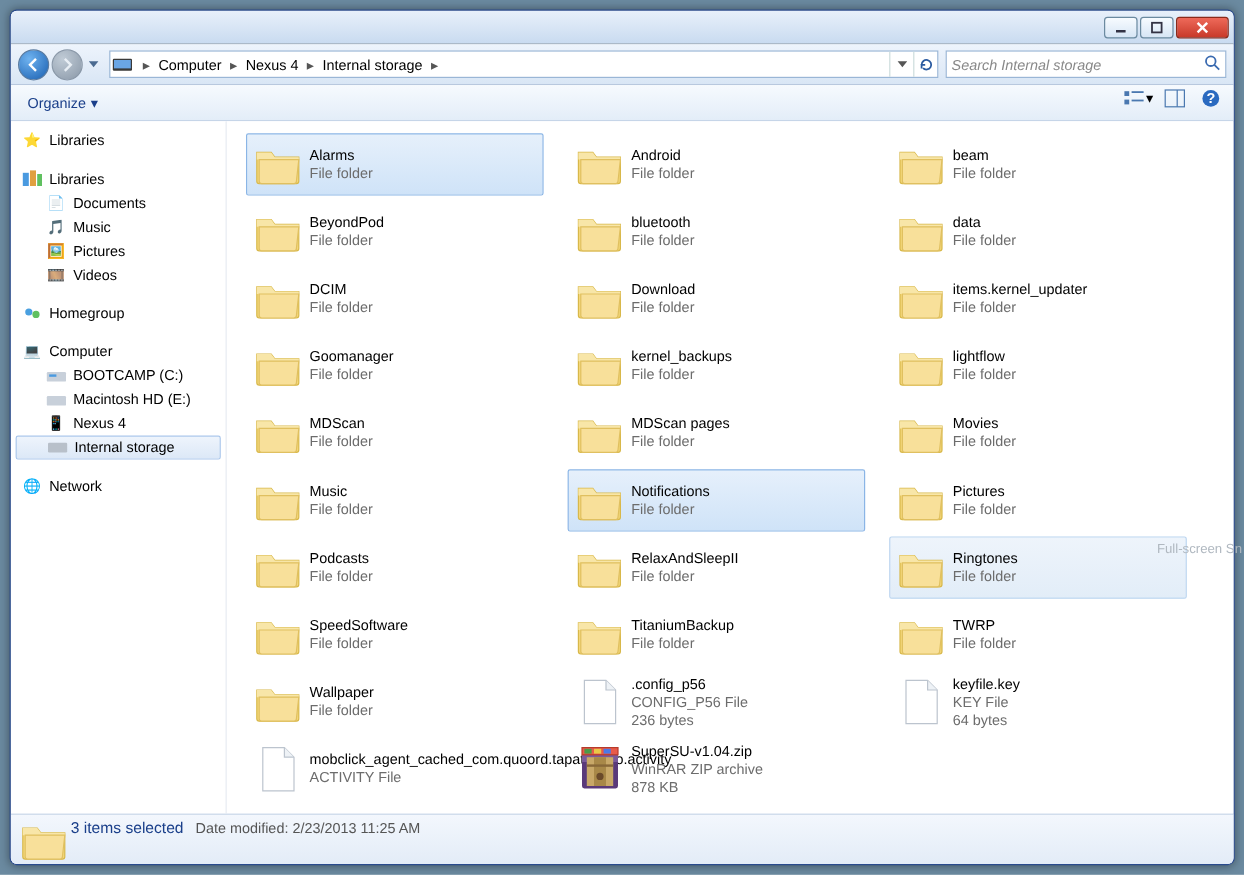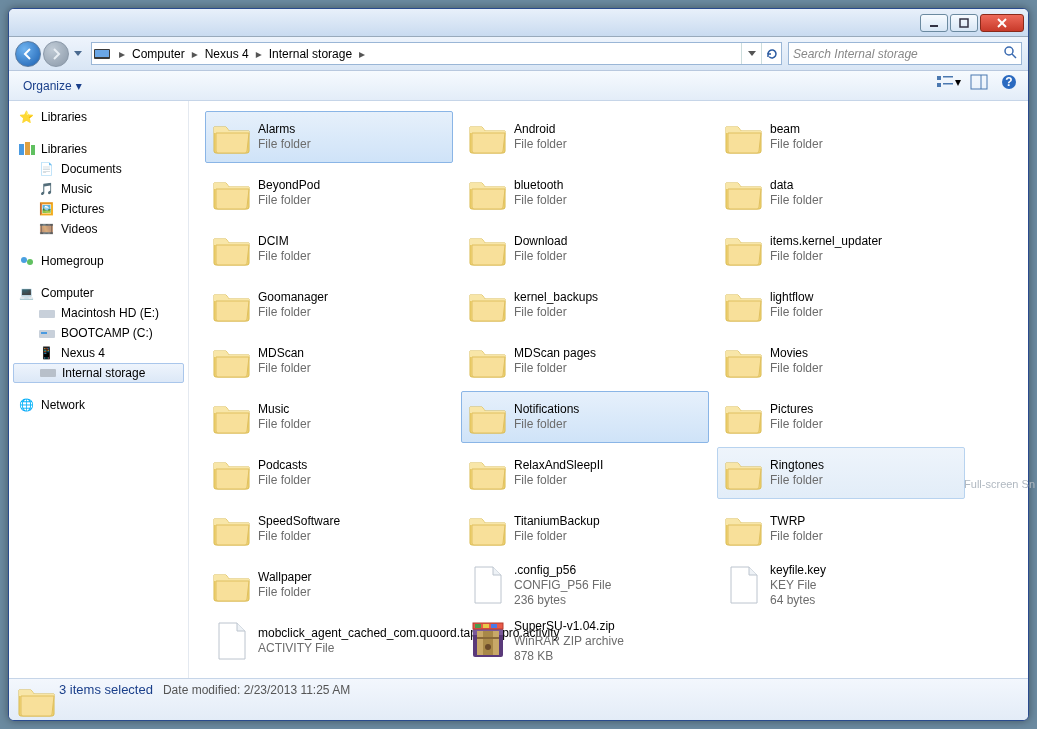--- a/index.html
+++ b/index.html
@@ -26,34 +26,34 @@
   .toolspacer{flex:1}
   .toolicon{width:22px;height:22px;margin-left:8px;display:flex;align-items:center;justify-content:center;border:1px solid transparent;border-radius:2px}
   .body{flex:1;display:flex;overflow:hidden}
   .nav{width:180px;background:#fff;border-right:1px solid #e4e9f0;padding:6px 0;overflow:auto}
   .tree-item{display:flex;align-items:center;height:20px;padding-left:10px;color:#000}
   .tree-item.child{padding-left:30px}
   .tree-item.sel{background:linear-gradient(#eef4fc,#dce8f7);border:1px solid #a9c6eb;border-radius:2px;margin:0 4px;padding-left:26px}
   .tree-spacer{height:12px}
   .ticon{width:16px;height:16px;margin-right:6px;display:flex;align-items:center;justify-content:center}
   .content{flex:1;padding:10px 10px 10px 16px;overflow:auto;background:#fff}
-  .grid{display:grid;grid-template-columns:repeat(3,248px);grid-auto-rows:52px;gap:4px 8px}
+  .grid{display:grid;grid-template-columns:repeat(3,248px);grid-auto-rows:52px;gap:4px 20px}
   .item{display:flex;align-items:center;padding:2px 4px;border:1px solid transparent;border-radius:2px}
   .item.sel{background:linear-gradient(#e6f0fb,#cfe3f8);border-color:#8ab5e6}
   .item.selalt{background:linear-gradient(#eef4fb,#e2edf8);border-color:#b8d3ef}
   .ficon{width:44px;height:44px;display:flex;align-items:center;justify-content:center;margin-right:4px;flex-shrink:0}
   .finfo{display:flex;flex-direction:column;line-height:15px}
   .fname{color:#000}
   .ftype{color:#6c6c6c}
   .fextra{color:#6c6c6c}
   .status{height:42px;background:linear-gradient(#f3f7fd,#e3ecf7);border-top:1px solid #c6d5e8;display:flex;padding:3px 10px}
   .status .ficon{width:36px;height:36px}
   .stxt{color:#555}
   .stxt .stitle{color:#1a3f8a;font-size:13px}
-  .fullsnip{position:absolute;right:2px;top:478px;color:#b0b8c0;font-size:11px}
+  .fullsnip{position:absolute;right:2px;top:452px;color:#b0b8c0;font-size:11px}
   svg{overflow:visible}
 </style>
 </head>
 <body>
 
 <div class="window">
 
   <div class="titlebar">
     <div class="winbtn">
         <svg width="10" height="10">
@@ -200,32 +200,32 @@
         </div>
       <div class="tree-spacer"></div>
       <div class="tree-item">
           <span class="ticon">💻</span>
           <span>Computer</span>
         </div>
       <div class="tree-item child">
           <span class="ticon">
             <svg width="16" height="12">
               <rect x="0" y="3" width="16" height="8" rx="1" fill="#c8d0da"></rect>
+              <rect x="2" y="5" width="6" height="2" fill="#4a9ae0"></rect>
             </svg>
           </span>
-          <span>Macintosh HD (E:)</span>
+          <span>BOOTCAMP (C:)</span>
         </div>
       <div class="tree-item child">
           <span class="ticon">
             <svg width="16" height="12">
               <rect x="0" y="3" width="16" height="8" rx="1" fill="#c8d0da"></rect>
-              <rect x="2" y="5" width="6" height="2" fill="#4a9ae0"></rect>
             </svg>
           </span>
-          <span>BOOTCAMP (C:)</span>
+          <span>Macintosh HD (E:)</span>
         </div>
       <div class="tree-item child">
           <span class="ticon">📱</span>
           <span>Nexus 4</span>
         </div>
       <div class="tree-item sel">
           <span class="ticon">
             <svg width="16" height="10">
               <rect x="0" y="1" width="16" height="8" rx="1" fill="#b8c0ca"></rect>
             </svg>

